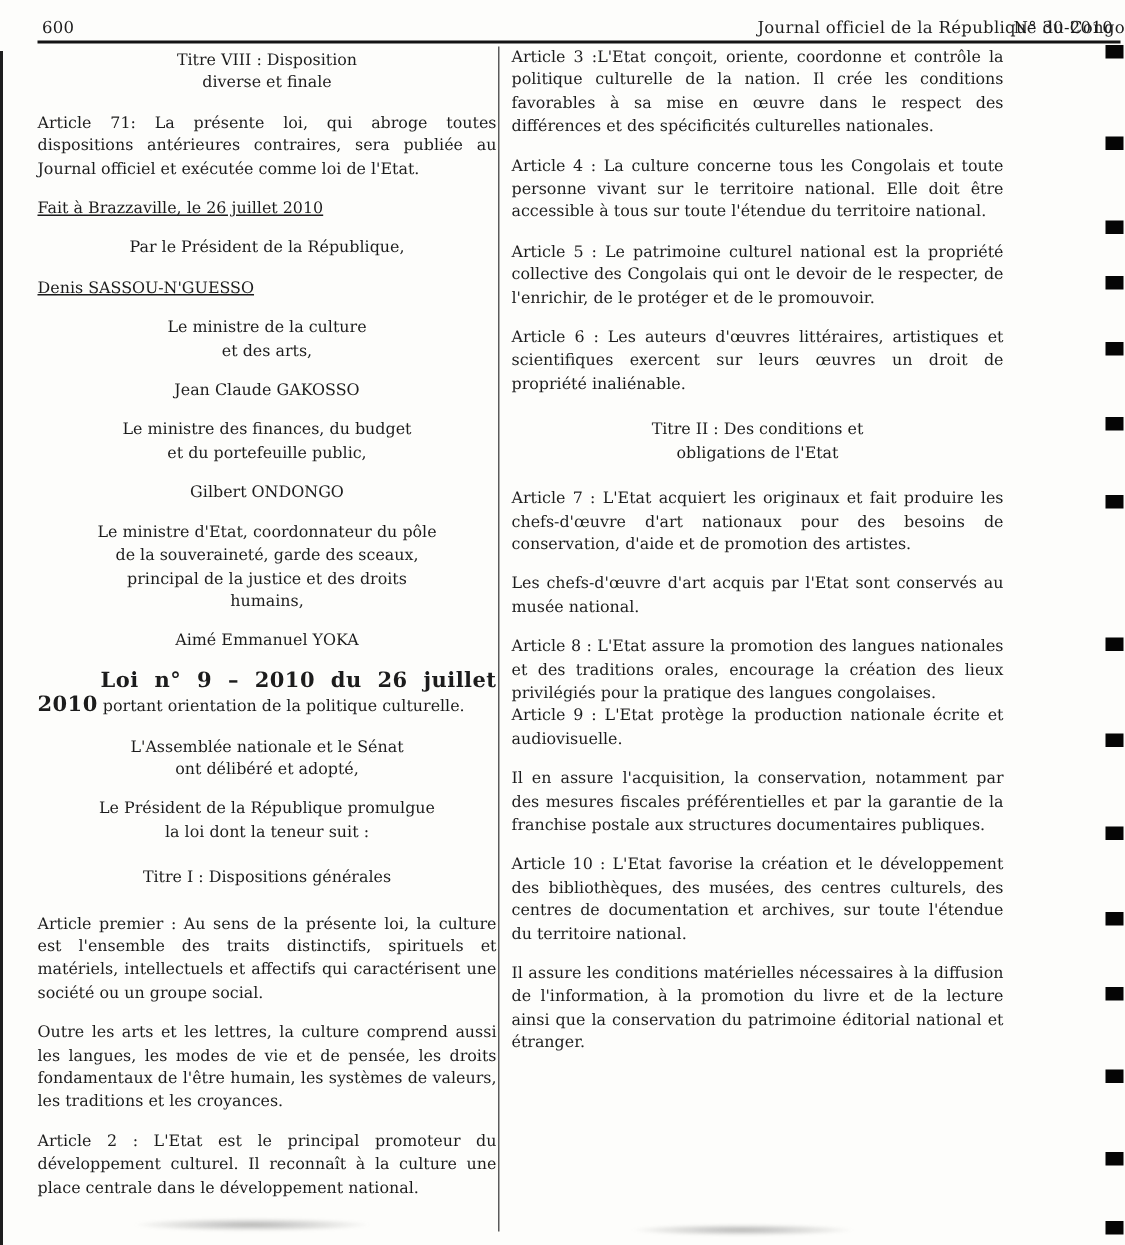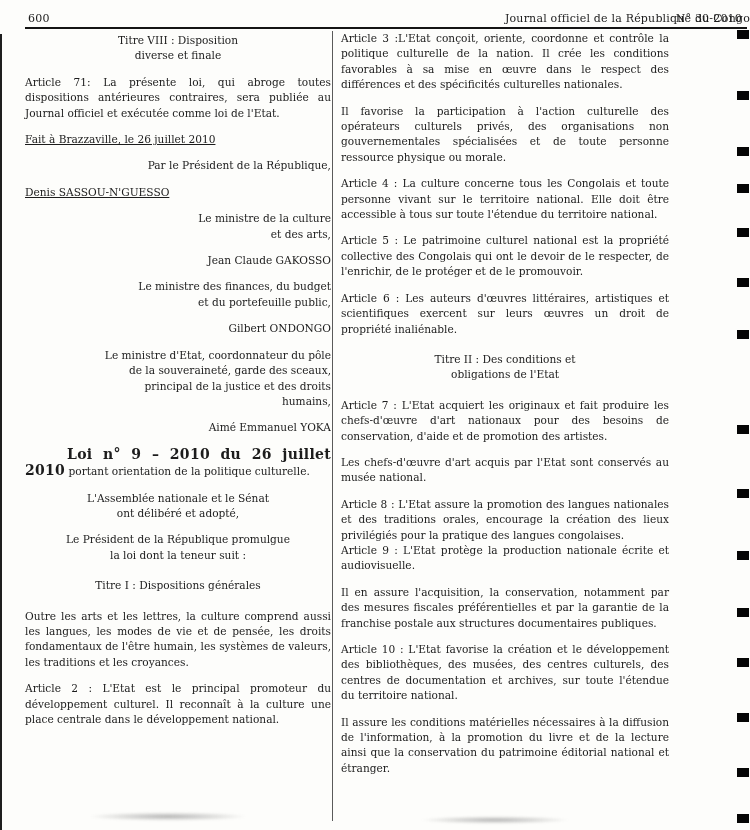--- a/index.html
+++ b/index.html
@@ -16,21 +16,21 @@
   .rule{position:absolute;top:27px;left:25px;width:722px;height:2px;background:#141414;}
   .divider{position:absolute;top:31px;left:332px;width:1px;height:790px;background:#5a5a5a;}
   .left-edge{position:absolute;left:0;top:34px;width:2px;height:796px;background:#1e1e1e;}
   
   .col{position:absolute;font-size:10.6px;line-height:15.4px;}
   .col-left{left:25px;top:33px;width:306px;}
   .col-right{left:341px;top:31px;width:328px;}
   .block{margin:0 0 11px 0;}
   .justify{text-align:justify;}
   .center{text-align:center;}
-  .left{text-align:right;}
+  .left{text-align:center;}
   .right-align{text-align:left;text-decoration:underline;}
   .tight{margin-bottom:0;}
   .gap-lg{margin-top:15px;margin-bottom:15px;}
   .loi{text-align:justify;text-indent:42px;}
   .loi b{font-size:14px;letter-spacing:.3px;}
   
   .edge-mark{position:absolute;left:737px;width:12px;height:9px;background:#050505;}
   .smudge{position:absolute;border-radius:50%;
     background:radial-gradient(ellipse at center,rgba(95,95,95,.45),rgba(120,120,120,0) 70%);
     filter:blur(1px);}
@@ -86,26 +86,26 @@
         <div>L'Assemblée nationale et le Sénat</div>
         <div>ont délibéré et adopté,</div>
       </div>
       <div class="block center">
         <div>Le Président de la République promulgue</div>
         <div>la loi dont la teneur suit  :</div>
       </div>
       <div class="block center gap-lg">
         <div>Titre I : Dispositions générales</div>
       </div>
+      <div class="block justify">Article premier : Au sens de la présente loi, la culture est l'ensemble des traits distinctifs, spirituels et matériels, intellectuels et affectifs qui caractérisent une société ou un groupe social.</div>
       <div class="block justify">Outre les arts et les lettres, la culture comprend aussi les langues, les modes de vie et de pensée, les droits fondamentaux de l'être humain, les systèmes de valeurs, les traditions et les croyances.</div>
       <div class="block justify">Article 2 : L'Etat est le principal promoteur du développement culturel. Il reconnaît à la culture une place centrale dans le développement national.</div>
     </div>
   <div class="col col-right" id="col-right">
       <div class="block justify">Article 3 :L'Etat conçoit, oriente, coordonne et contrôle la politique culturelle de la nation. Il crée les conditions favorables à sa mise en œuvre dans le respect des différences et des spécificités culturelles nationales.</div>
-      <div class="block justify">Il favorise la participation à l'action culturelle des opérateurs culturels privés, des organisations non gouvernementales spécialisées et de toute personne ressource physique ou morale.</div>
       <div class="block justify">Article 4 : La culture concerne tous les Congolais et toute personne vivant sur le territoire national. Elle doit être accessible à tous sur toute l'étendue du territoire national.</div>
       <div class="block justify">Article 5 : Le patrimoine culturel national est la propriété collective des Congolais qui ont le devoir de le respecter, de l'enrichir, de le protéger et de le promouvoir.</div>
       <div class="block justify">Article 6 : Les auteurs d'œuvres littéraires, artistiques et scientifiques exercent sur leurs œuvres un droit de propriété inaliénable.</div>
       <div class="block center gap-lg">
         <div>Titre II : Des conditions et</div>
         <div>obligations de l'Etat</div>
       </div>
       <div class="block justify">Article 7 : L'Etat acquiert les originaux et fait produire les chefs-d'œuvre d'art nationaux pour des besoins de conservation, d'aide et de promotion des artistes.</div>
       <div class="block justify">Les chefs-d'œuvre d'art acquis par l'Etat sont conservés au musée national.</div>
       <div class="block justify tight">Article 8 : L'Etat assure la promotion des langues nationales et des traditions orales, encourage la création des lieux privilégiés pour la pratique des langues congolaises.</div>

